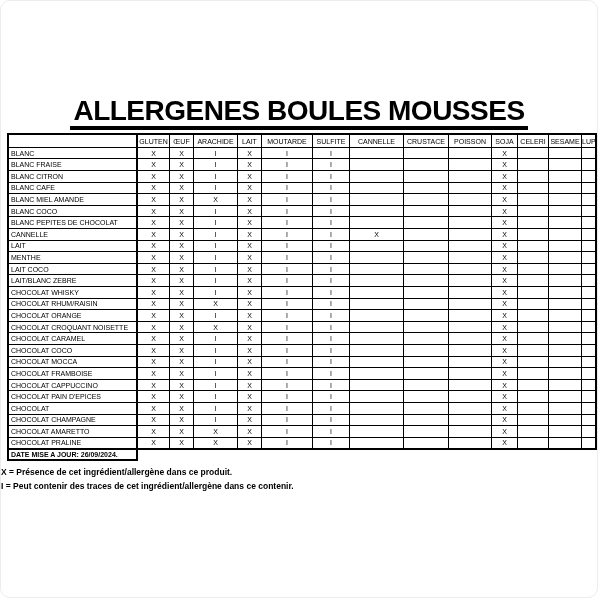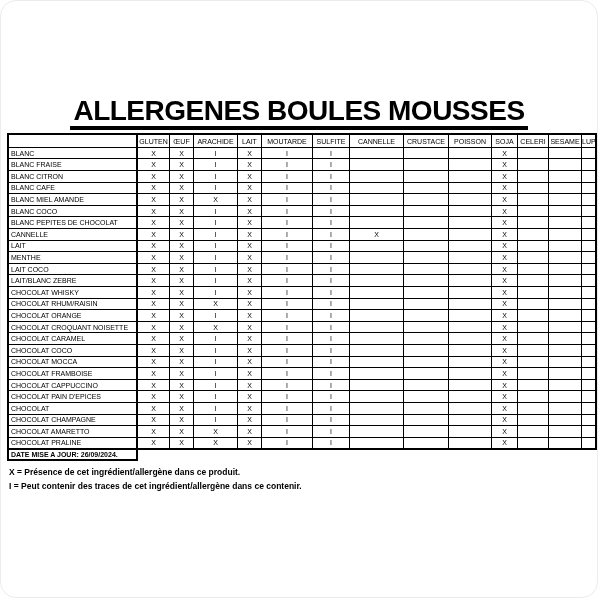--- a/index.html
+++ b/index.html
@@ -2,21 +2,21 @@
 <html><head>
 <meta charset="utf-8">
 <style>
   html,body{margin:0;padding:0;}
   body{
     width:600px;height:600px;background:#ffffff;
     font-family:"Liberation Sans", sans-serif;color:#000;
   }
   .frame{
     position:relative;width:598px;height:598px;box-sizing:border-box;
-    border:1px solid #ececec;border-radius:16px;background:#fff;overflow:hidden;
+    border:1px solid #ececec;border-radius:10px;background:#fff;overflow:hidden;
   }
   .title-wrap{margin-top:95px;text-align:center;}
   h1.title{
     display:inline-block;margin:0;padding:0 3px 1px 3px;
     font-size:28px;font-weight:bold;letter-spacing:-0.5px;line-height:1.05;
     border-bottom:4px solid #000;
   }
   table.allergens{
     border-collapse:collapse;table-layout:fixed;
     width:590px;margin:3px 0 0 6px;border:2px solid #000;
@@ -41,21 +41,21 @@
   .allergens th:nth-child(9){width:44px;}
   .allergens th:nth-child(10){width:42px;}
   .allergens th:nth-child(11){width:25px;}
   .allergens th:nth-child(12){width:30px;}
   .allergens th:nth-child(13){width:32px;}
   .date-box{
     margin-left:6px;width:131px;box-sizing:border-box;
     border:2px solid #000;border-top:none;
     font-size:7px;font-weight:bold;padding:1px 2px 1px 2px;
   }
-  .legend{margin:4px 0 0 8px;font-size:8.5px;font-weight:bold;line-height:14px;}
+  .legend{margin:4px 0 0 0;font-size:8.5px;font-weight:bold;line-height:14px;}
 </style>
 </head>
 <body>
 
 <div class="frame">
 
   <div class="title-wrap">
     <h1 class="title">ALLERGENES BOULES MOUSSES</h1>
   </div>
 

